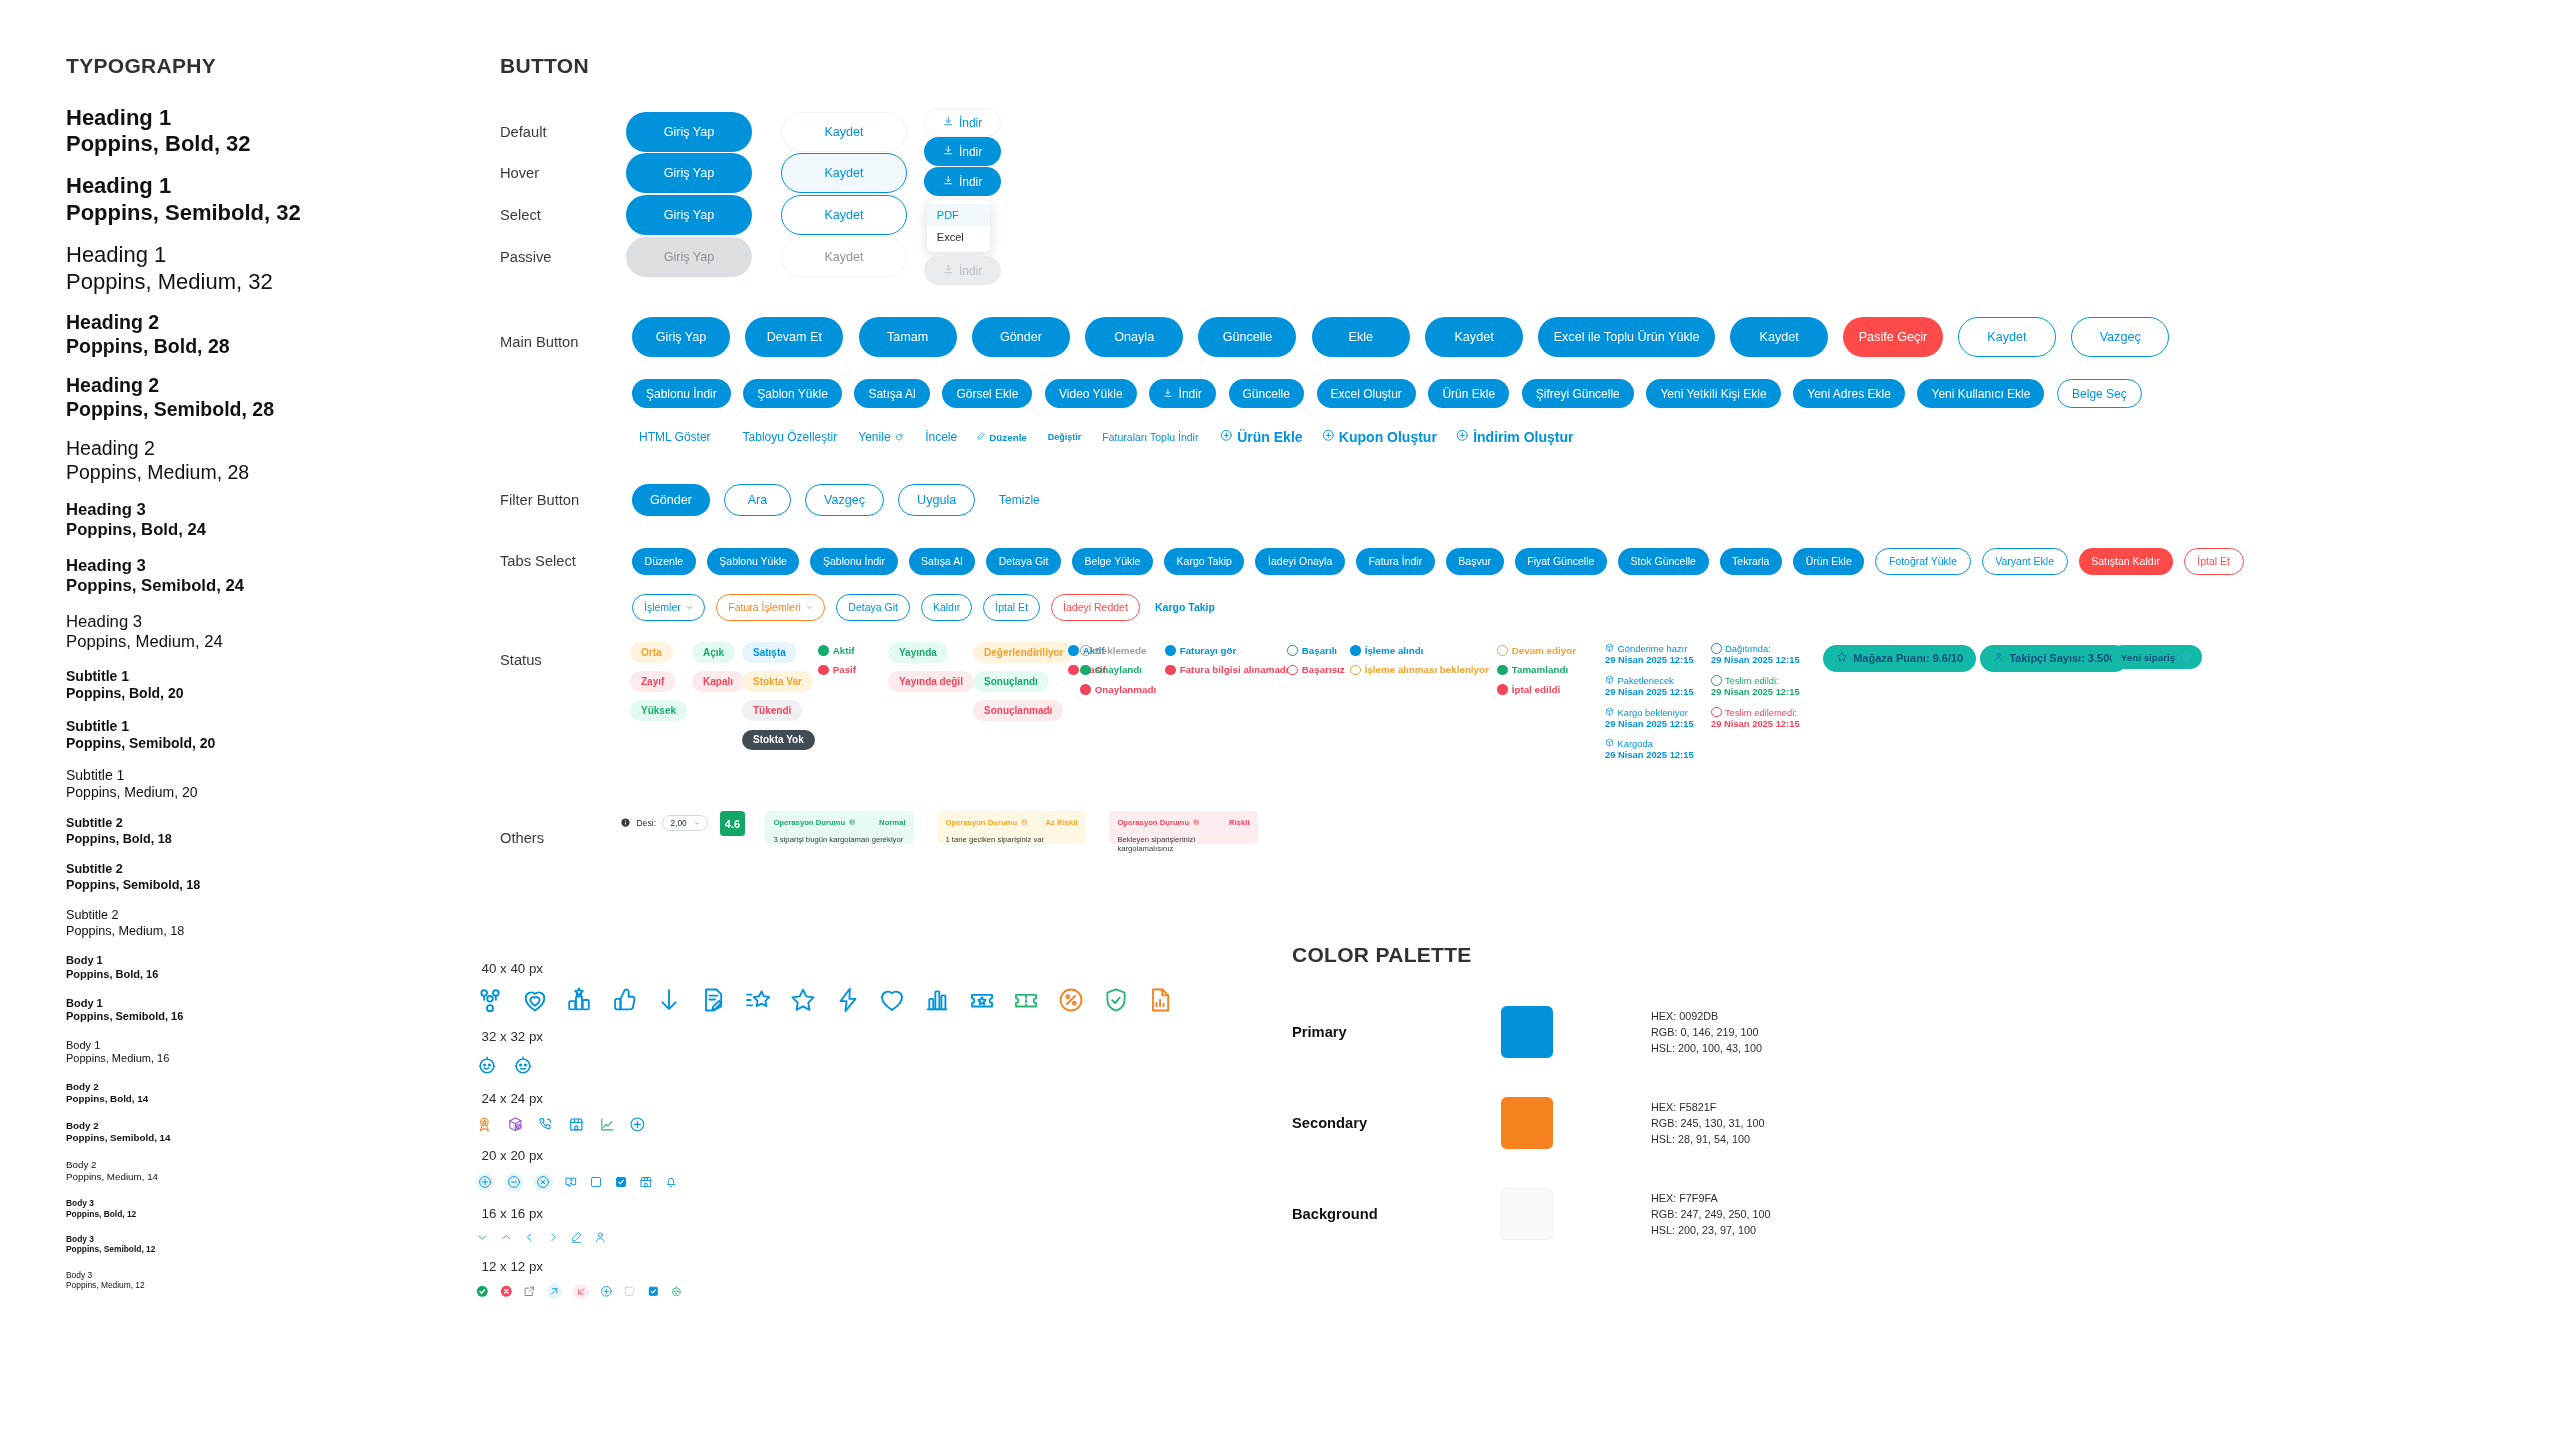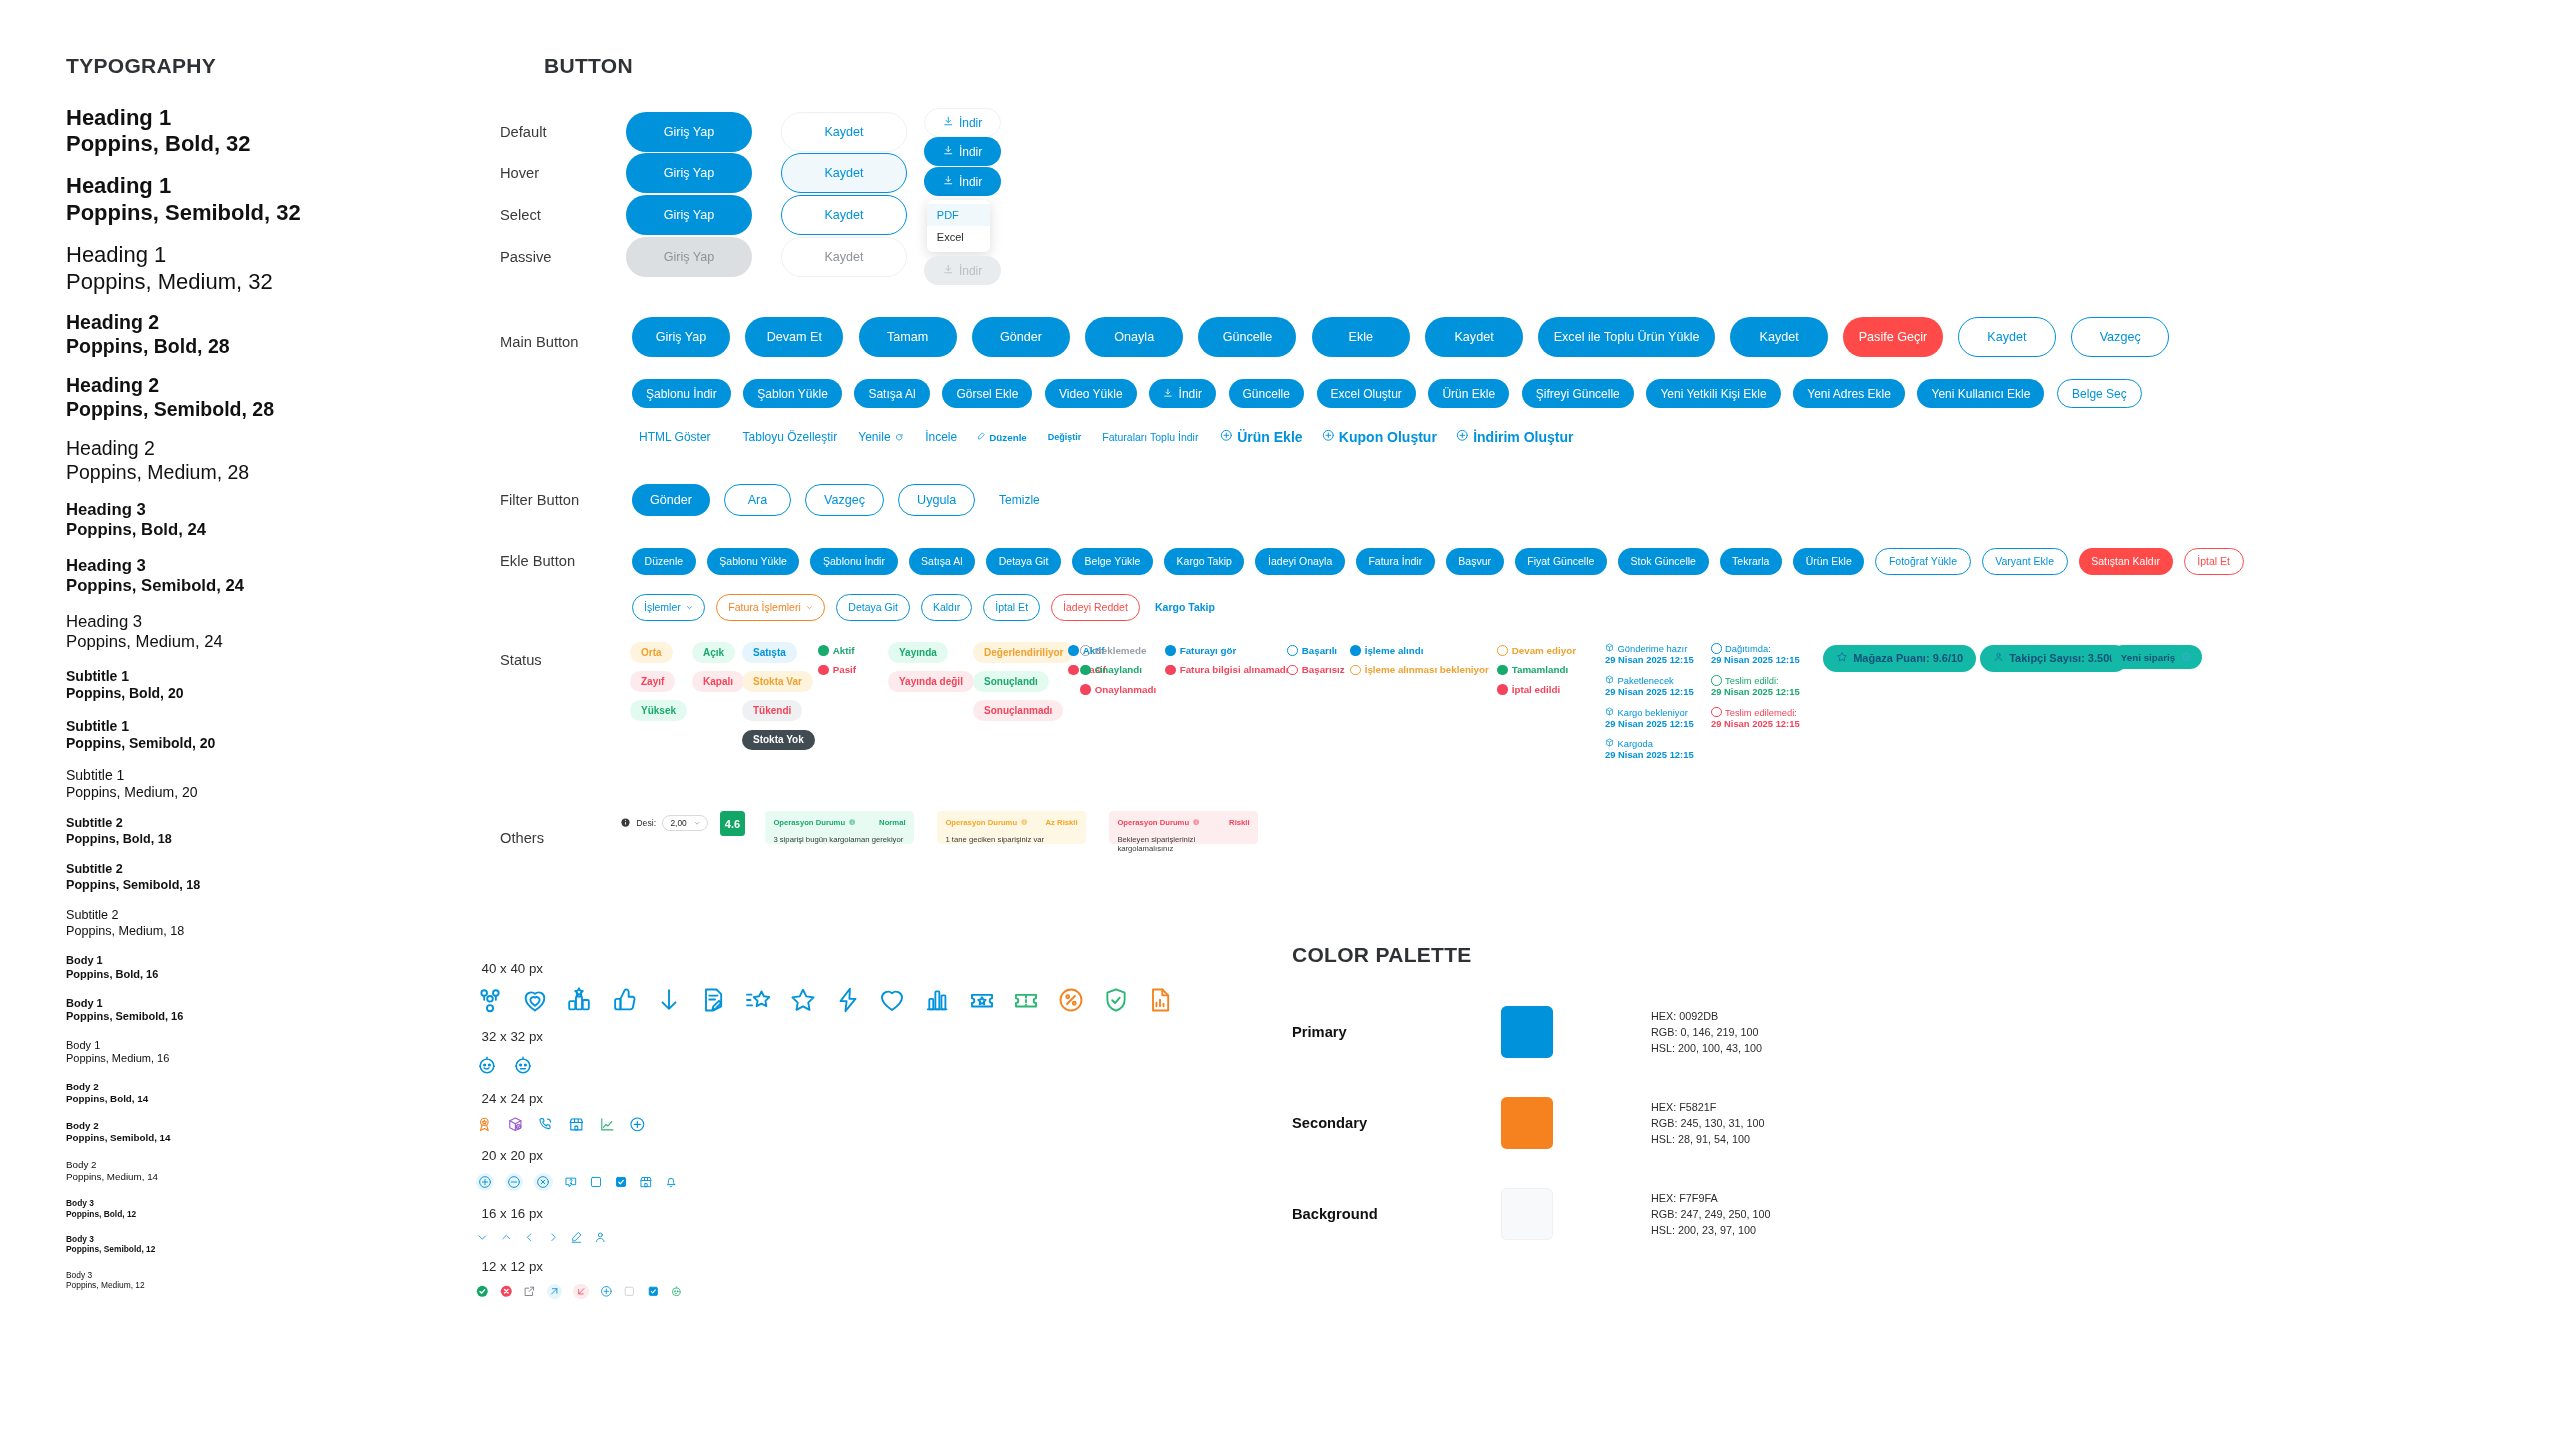--- a/index.html
+++ b/index.html
@@ -16,21 +16,21 @@
     font-weight: bold;
     font-size: 21px;
     letter-spacing: 0.3px;
     color: #2f3235;
   }
   
   #typography { position:absolute; left:66px; top:54px; width:391px; }
   .type-spec { margin-bottom: 15.3px; }
   .type-spec div { line-height: 1.22; color:#111; }
   
-  #button-section { position:absolute; left:500px; top:54px;margin-left:44px; }
+  #button-section { position:absolute; left:500px; top:54px; }
   .row-label { font-size:14.7px; color:#3a3a3a; }
   .btn {
     border:none; border-radius:697px; cursor:pointer;
     font-family:"Liberation Sans", sans-serif;
     display:inline-flex; align-items:center; justify-content:center; gap:5.6px;
     white-space:nowrap;
   }
   .btn-primary { background:#0092DB; color:#fff; }
   .btn-outline { background:#fff; color:#0092DB; border:1px solid #0092DB; }
   .btn-ghost  { background:#fff; color:#0092DB; border:1px solid #eef1f4; }
@@ -362,21 +362,21 @@
 
 <div class="mb-label" style="left:500px; top:492px;">Filter Button</div>
 <div class="pill-row filter-row" id="filter-row" style="left:632px; top:484px;">
     <button class="btn btn-primary">Gönder</button>
     <button class="btn btn-outline">Ara</button>
     <button class="btn btn-outline">Vazgeç</button>
     <button class="btn btn-outline">Uygula</button>
     <span class="lnk" style="font-size: 12px; margin-left: 9.8px;">Temizle</span>
   </div>
 
-<div class="mb-label" style="left:500px; top:553px;">Ekle Button</div>
+<div class="mb-label" style="left:500px; top:553px;">Tabs Select</div>
 <div class="pill-row tabs-row" id="tabs-row1" style="left:632px; top:548px;">
     <button class="btn btn-primary">Düzenle</button>
     <button class="btn btn-primary">Şablonu Yükle</button>
     <button class="btn btn-primary">Şablonu İndir</button>
     <button class="btn btn-primary">Satışa Al</button>
     <button class="btn btn-primary">Detaya Git</button>
     <button class="btn btn-primary">Belge Yükle</button>
     <button class="btn btn-primary">Kargo Takip</button>
     <button class="btn btn-primary">İadeyi Onayla</button>
     <button class="btn btn-primary">Fatura İndir</button>

